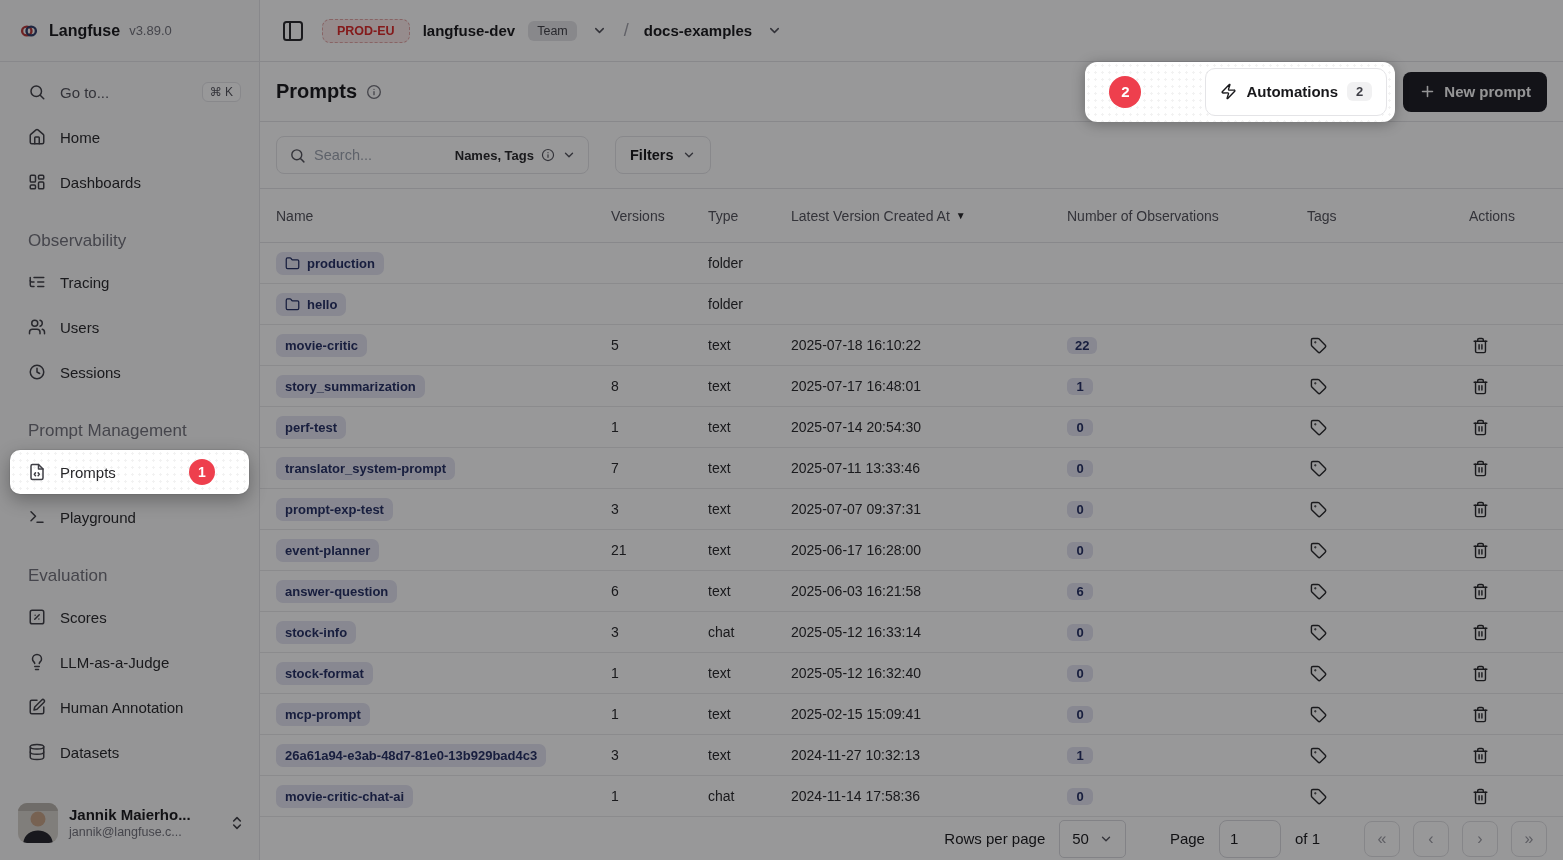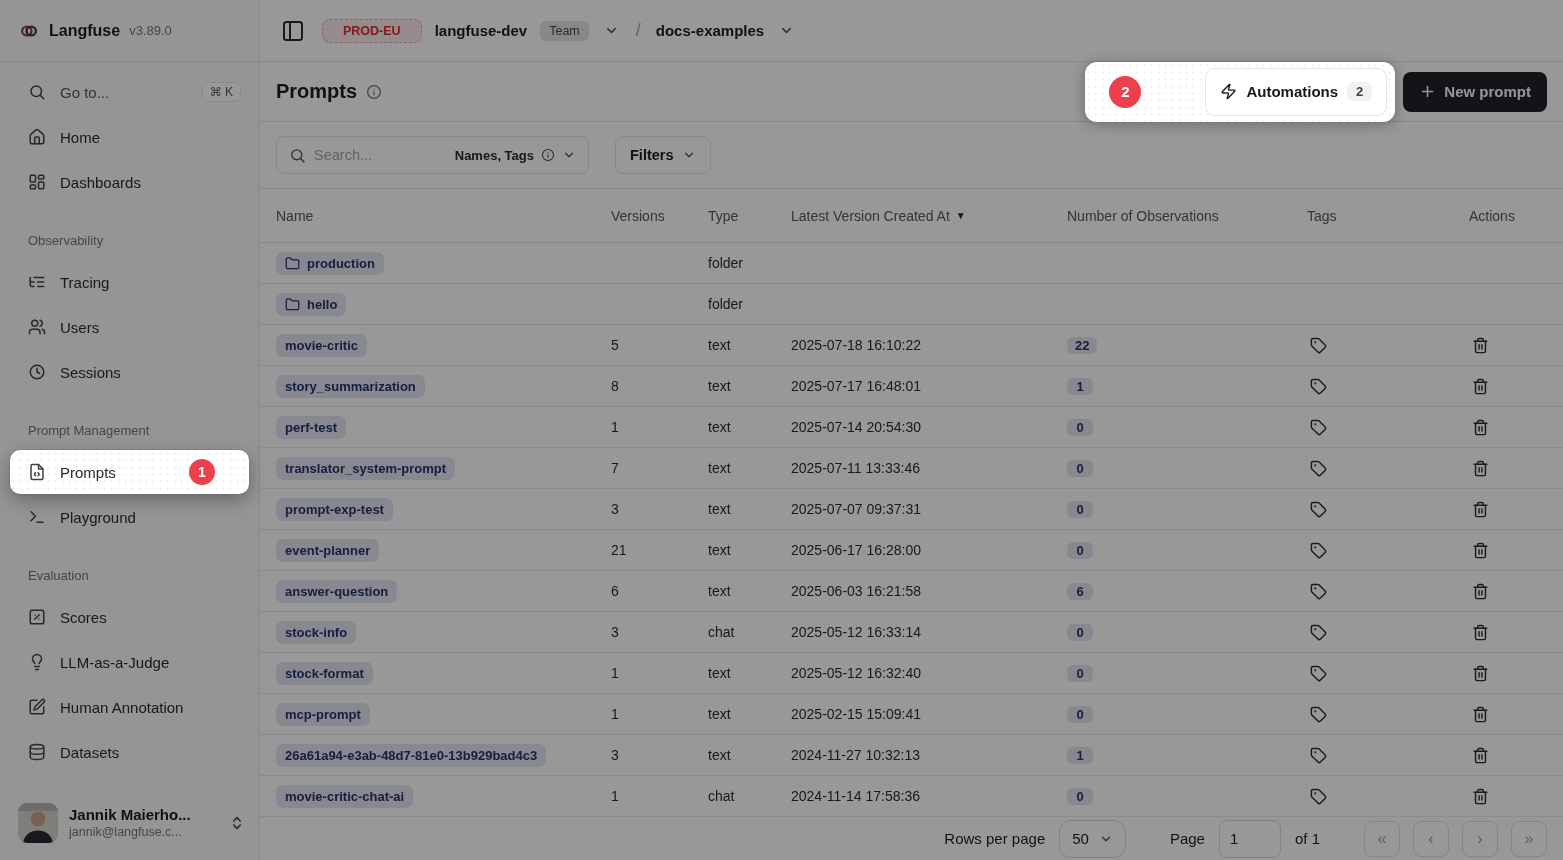--- a/index.html
+++ b/index.html
@@ -13,37 +13,37 @@
   .spotlit { position:relative; z-index:60; }
 
   
   .sidebar { width:260px; min-width:260px; height:100%; background:#fafafa; border-right:1px solid #e4e4e7; display:flex; flex-direction:column; }
   .brand-row { height:62px; border-bottom:1px solid #e4e4e7; display:flex; align-items:center; gap:9px; padding:0 18px; }
   .brand-name { font-size:16px; font-weight:700; color:#18181b; }
   .brand-version { font-size:13px; color:#71717a; }
   .nav { flex:1; padding:8px 10px 0; }
   .nav-item { height:44px; margin-bottom:1px; display:flex; align-items:center; gap:14px; padding:0 8px 0 18px; border-radius:10px; font-size:15px; color:#27272a; cursor:pointer;text-align:right; }
   .nav-item .ico { color:#3f3f46; flex:none; }
-  .nav-label { margin:26px 0 8px; height:22px; line-height:22px; padding-left:18px; font-size:13px; color:#71717a; }
+  .nav-label { margin:26px 0 8px; height:22px; line-height:22px; padding-left:18px; font-size:17px; color:#71717a; }
   .kbd { margin-left:auto; font-size:12px; color:#52525b; border:1px solid #e4e4e7; background:#fff; border-radius:6px; padding:2px 7px; }
   .nav-item.active { background:#fff; box-shadow:0 0 0 1px rgba(0,0,0,.05), 0 6px 18px rgba(0,0,0,.30);
     background-image:radial-gradient(rgba(0,0,0,.05) 1px, transparent 1.3px); background-size:7px 7px; }
   .red-badge { margin-left:auto; margin-right:26px; width:26px; height:26px; border-radius:50%; background:#ee3f4d; color:#fff; font-size:14px; font-weight:700; display:flex; align-items:center; justify-content:center; }
   .user-row { height:66px; display:flex; align-items:center; gap:11px; padding:0 14px 8px 18px; }
   .avatar { width:40px; height:40px; border-radius:9px; overflow:hidden; flex:none; }
   .user-meta { line-height:1.25; min-width:0; }
   .user-name { font-size:15px; font-weight:700; color:#18181b; white-space:nowrap; }
   .user-email { font-size:12.5px; color:#71717a; white-space:nowrap; }
   .user-chevrons { margin-left:auto; color:#3f3f46; }
 
   
   .main { flex:1; display:flex; flex-direction:column; min-width:0; }
   .topbar { height:62px; border-bottom:1px solid #e4e4e7; display:flex; align-items:center; gap:13px; padding:0 16px 0 17px; }
   .panel-btn { color:#27272a; background:none; border:none; cursor:pointer; padding:4px; }
-  .env-badge { font-size:12.5px; font-weight:700; color:#dc2626; background:#fbeaea; border:1px dashed #e3a6a6; border-radius:8px; padding:4px 20px; }
+  .env-badge { font-size:12.5px; font-weight:700; color:#dc2626; background:#fbeaea; border:1px dashed #e3a6a6; border-radius:8px; padding:4px 14px; }
   .org-name { font-size:15px; font-weight:600; color:#18181b; }
   .role-badge { font-size:12.5px; color:#3f3f46; background:#e4e4e7; border-radius:6px; padding:3px 9px; }
   .chev-btn { background:none; border:none; color:#52525b; cursor:pointer; padding:2px; }
   .path-sep { font-size:18px; color:#a1a1aa; padding:0 2px; }
   .proj-name { font-size:15px; font-weight:600; color:#18181b; }
 
   .page-header { height:60px; border-bottom:1px solid #e4e4e7; display:flex; align-items:center; padding:0 16px; }
   .page-title { font-size:20px; font-weight:700; color:#18181b; display:flex; align-items:center; gap:9px; }
   .page-title .ico { color:#71717a; }
   .header-right { margin-left:auto; display:flex; align-items:center; gap:8px; }
@@ -68,21 +68,21 @@
   .thead .sort { font-size:10px; color:#27272a; margin-left:6px; }
   .trow { height:41px; border-bottom:1px solid #e8e8ea; font-size:14px; color:#27272a; cursor:pointer; }
   .cell { display:flex; align-items:center; min-width:0; padding-right:10px; }
   .pill { display:inline-flex; align-items:center; gap:7px; background:#e3e3f1; color:#232e63; font-size:13px; font-weight:700; border-radius:7px; padding:4px 9px; white-space:nowrap; }
   .pill .ico { color:#232e63; }
   .obs-badge { display:inline-flex; align-items:center; justify-content:center; min-width:26px; background:#e3e3f1; color:#232e63; font-size:13px; font-weight:700; border-radius:6px; padding:1px 8px; }
   .icon-btn { background:none; border:none; color:#27272a; cursor:pointer; padding:3px; }
 
   
   .tfooter { flex:1; display:flex; align-items:center; justify-content:flex-end; gap:14px; padding:0 16px; font-size:15px; color:#18181b; }
-  .select-box { display:flex; align-items:center; gap:10px; height:38px; padding:0 12px; border:1px solid #d9d9de; border-radius:12px; background:#fff; font-size:15px; cursor:pointer; }
+  .select-box { display:flex; align-items:center; gap:10px; height:38px; padding:0 12px; border:1px solid #d9d9de; border-radius:5px; background:#fff; font-size:15px; cursor:pointer; }
   .gap-l { margin-left:30px; }
   .page-input { width:62px; height:38px; border:1px solid #d9d9de; border-radius:8px; padding:0 10px; font-size:15px; font-family:inherit; color:#18181b; outline:none; }
   .pager { display:flex; gap:13px; margin-left:30px; }
   .pg-btn { width:36px; height:36px; border:1px solid #e0e0e4; border-radius:8px; background:#fff; color:#9b9ba3; font-size:16px; cursor:pointer; display:flex; align-items:center; justify-content:center; }
 </style>
 </head>
 <body>
 
 <div class="screen">
 

